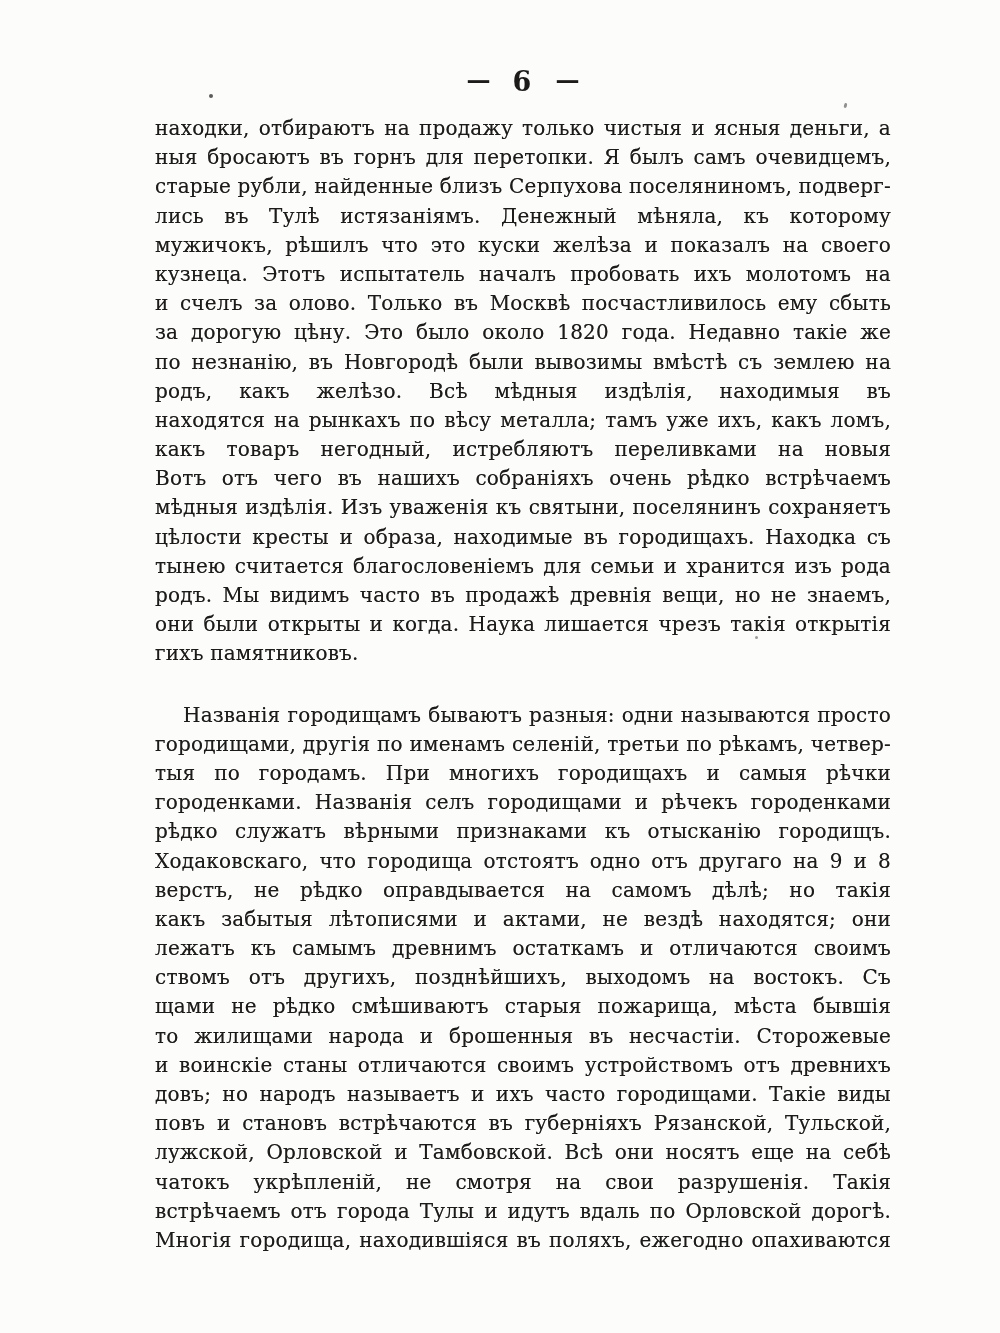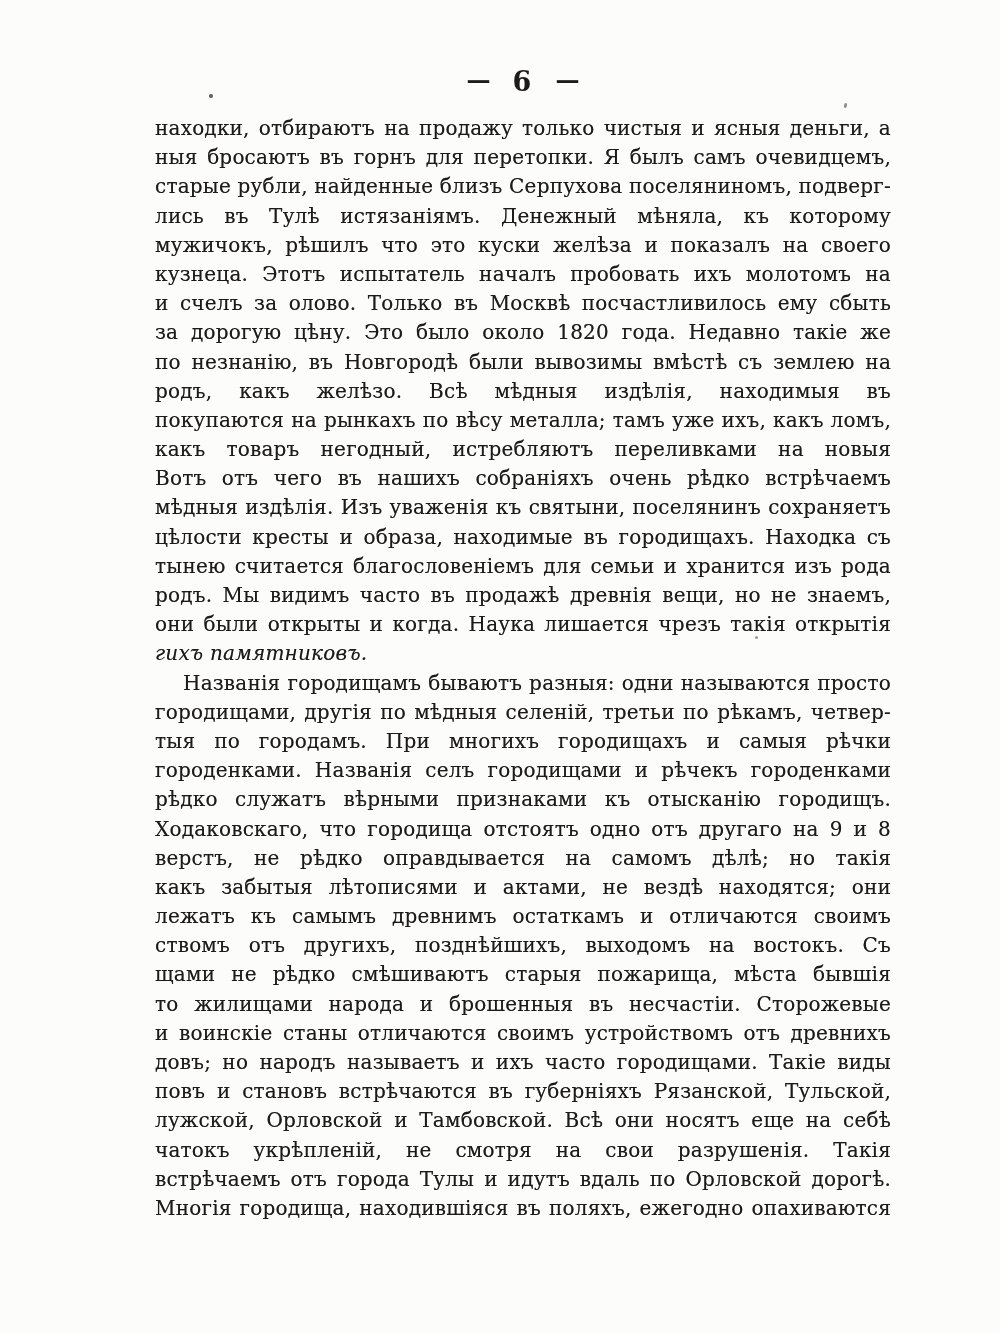--- a/index.html
+++ b/index.html
@@ -57,22 +57,22 @@
     line-height: 29.2px;
     font-size: 20px;
     letter-spacing: 0.2px;
     white-space: normal;
     overflow: hidden;
     text-align: justify;
     text-align-last: justify;
     -moz-text-align-last: justify;
     text-shadow: 0 0 0.5px rgba(29,27,25,0.55);
   }
-  .line.indent { text-indent: 28px; }
-  .line.no-just { text-align-last: left; font-style: italic; }
+  .line.indent { text-indent: 28px; margin-top: 32px; }
+  .line.no-just { text-align-last: left; }
   .speck {
     position: absolute;
     background: rgba(40,38,35,0.75);
     border-radius: 50%;
   }
   .speck.s1 { left: 209px; top: 94px;  width: 4px; height: 4px; }
   .speck.s2 { left: 844px; top: 103px; width: 3px; height: 5px; border-radius: 40% 60% 50% 50%; transform: rotate(18deg); background: rgba(40,38,35,0.5); }
   .speck.s3 { left: 755px; top: 636px; width: 3px; height: 3px; background: rgba(40,38,35,0.45); }
 </style>
 </head>
@@ -91,33 +91,33 @@
         <div class="line">находки, отбираютъ на продажу только чистыя и ясныя деньги, а осталь-</div>
         <div class="line">ныя бросаютъ въ горнъ для перетопки. Я былъ самъ очевидцемъ, какъ</div>
         <div class="line">старые рубли, найденные близъ Серпухова поселяниномъ, подверг-</div>
         <div class="line">лись въ Тулѣ истязаніямъ. Денежный мѣняла, къ которому обратился</div>
         <div class="line">мужичокъ, рѣшилъ что это куски желѣза и показалъ на своего сосѣда,</div>
         <div class="line">кузнеца. Этотъ испытатель началъ пробовать ихъ молотомъ на камнѣ</div>
         <div class="line">и счелъ за олово. Только въ Москвѣ посчастливилось ему сбыть рубли</div>
         <div class="line">за дорогую цѣну. Это было около 1820 года. Недавно такіе же рубли,</div>
         <div class="line">по незнанію, въ Новгородѣ были вывозимы вмѣстѣ съ землею на ого-</div>
         <div class="line">родъ, какъ желѣзо. Всѣ мѣдныя издѣлія, находимыя въ городищахъ,</div>
-        <div class="line">покупаются на рынкахъ по вѣсу металла; тамъ уже ихъ, какъ ломъ,</div>
+        <div class="line">находятся на рынкахъ по вѣсу металла; тамъ уже ихъ, какъ ломъ,</div>
         <div class="line">какъ товаръ негодный, истребляютъ переливками на новыя издѣлія.</div>
         <div class="line">Вотъ отъ чего въ нашихъ собраніяхъ очень рѣдко встрѣчаемъ древнія</div>
         <div class="line">мѣдныя издѣлія. Изъ уваженія къ святыни, поселянинъ сохраняетъ въ</div>
         <div class="line">цѣлости кресты и образа, находимые въ городищахъ. Находка съ свя-</div>
         <div class="line">тынею считается благословеніемъ для семьи и хранится изъ рода въ</div>
         <div class="line">родъ. Мы видимъ часто въ продажѣ древнія вещи, но не знаемъ, гдѣ</div>
         <div class="line">они были открыты и когда. Наука лишается чрезъ такія открытія мно-</div>
         <div class="line no-just">гихъ памятниковъ.</div>
       </div>
       <div>
         <div class="line indent">Названія городищамъ бываютъ разныя: одни называются просто</div>
-        <div class="line">городищами, другія по мѣдныя селеній, третьи по рѣкамъ, четвер-</div>
+        <div class="line">городищами, другія по именамъ селеній, третьи по рѣкамъ, четвер-</div>
         <div class="line">тыя по городамъ. При многихъ городищахъ и самыя рѣчки называются</div>
         <div class="line">городенками. Названія селъ городищами и рѣчекъ городенками не-</div>
         <div class="line">рѣдко служатъ вѣрными признаками къ отысканію городищъ. Мнѣніе</div>
         <div class="line">Ходаковскаго, что городища отстоятъ одно отъ другаго на 9 и 8</div>
         <div class="line">верстъ, не рѣдко оправдывается на самомъ дѣлѣ; но такія городища,</div>
         <div class="line">какъ забытыя лѣтописями и актами, не вездѣ находятся; они принад-</div>
         <div class="line">лежатъ къ самымъ древнимъ остаткамъ и отличаются своимъ устрой-</div>
         <div class="line">ствомъ отъ другихъ, позднѣйшихъ, выходомъ на востокъ. Съ городи-</div>
         <div class="line">щами не рѣдко смѣшиваютъ старыя пожарища, мѣста бывшія когда-</div>
         <div class="line">то жилищами народа и брошенныя въ несчастіи. Сторожевые окопы</div>

